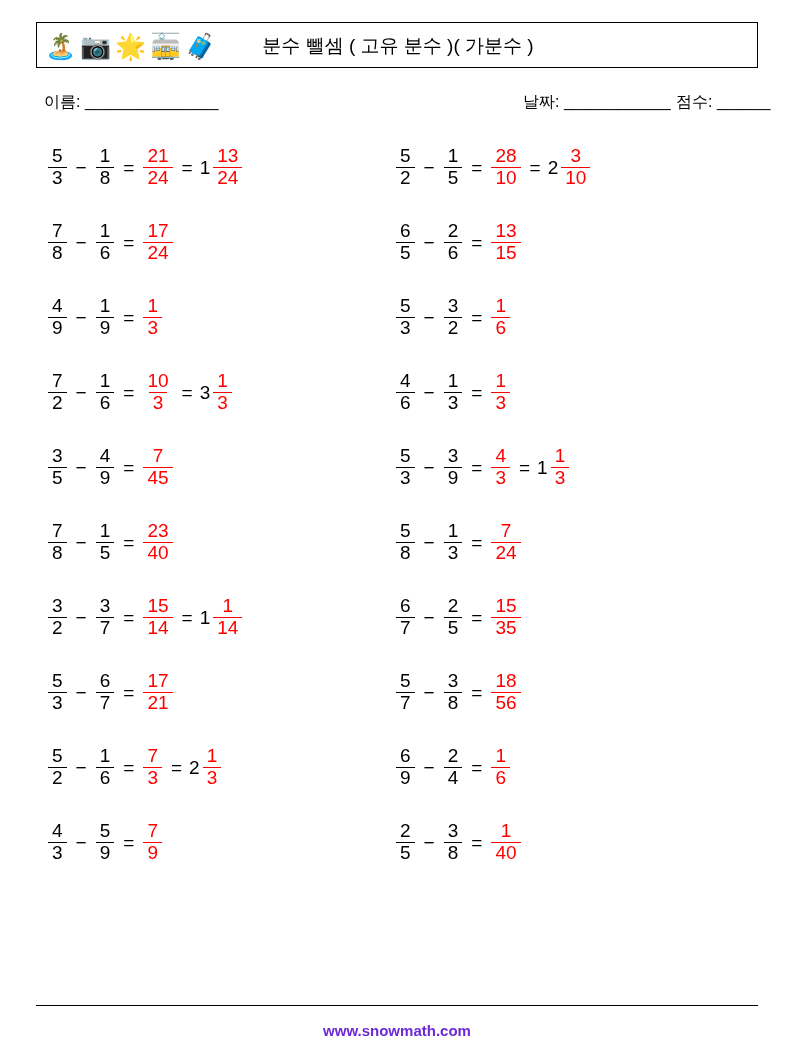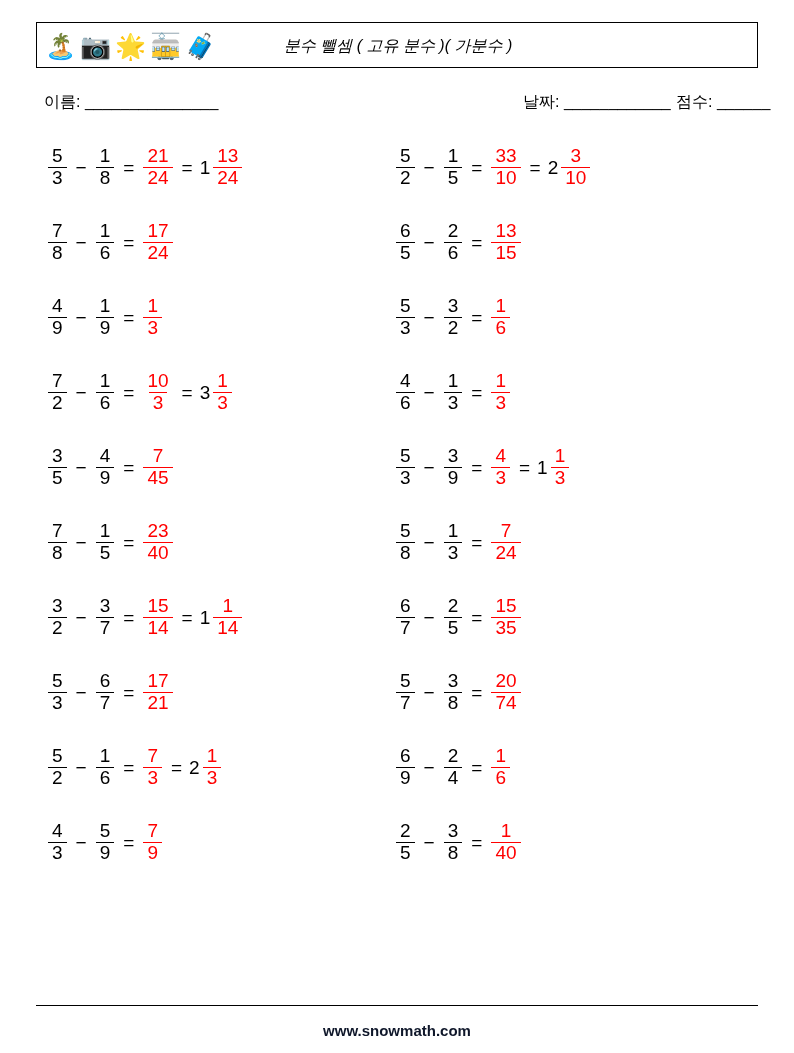--- a/index.html
+++ b/index.html
@@ -45,23 +45,22 @@
     line-height: 42px;
   }
   .header-title {
     position: absolute;
     left: 0;
     top: 0;
     width: 722px;
     height: 46px;
     line-height: 46px;
     text-align: center;
-    font-size: 16px;
+    font-size: 19px;
     color: #000000;
-    font-style: italic;
   }
 
   
   .info-row {
     position: absolute;
     left: 36px;
     top: 92px;
     width: 722px;
     height: 20px;
     font-size: 16px;
@@ -155,21 +154,21 @@
     border-top: 1px solid #000000;
   }
   .footer-text {
     position: absolute;
     left: 0;
     top: 1022px;
     width: 794px;
     text-align: center;
     font-size: 15px;
     font-weight: bold;
-    color: #0f172a;
+    color: #6d28d9;
   }
 </style>
 </head>
 <body>
 
 <div class="page">
 
   <div class="header-box">
     <div class="header-icons">
       <span class="hicon">🏝️</span>
@@ -409,21 +408,21 @@
             <span class="den">2</span>
           </span>
           <span class="op">−</span>
           <span class="frac">
             <span class="num">1</span>
             <span class="den">5</span>
           </span>
           <span class="eq">=</span>
           <span class="ans">
             <span class="frac">
-              <span class="num">33</span>
+              <span class="num">28</span>
               <span class="den">10</span>
             </span>
           </span>
           <span class="eq black">=</span>
           <span class="ans">
             <span class="whole black">2</span>
             <span class="frac">
               <span class="num">3</span>
               <span class="den">10</span>
             </span>
@@ -551,22 +550,22 @@
             <span class="den">7</span>
           </span>
           <span class="op">−</span>
           <span class="frac">
             <span class="num">3</span>
             <span class="den">8</span>
           </span>
           <span class="eq">=</span>
           <span class="ans">
             <span class="frac">
-              <span class="num">20</span>
-              <span class="den">74</span>
+              <span class="num">18</span>
+              <span class="den">56</span>
             </span>
           </span>
         </div>
         <div class="prob">
           <span class="frac">
             <span class="num">6</span>
             <span class="den">9</span>
           </span>
           <span class="op">−</span>
           <span class="frac">

